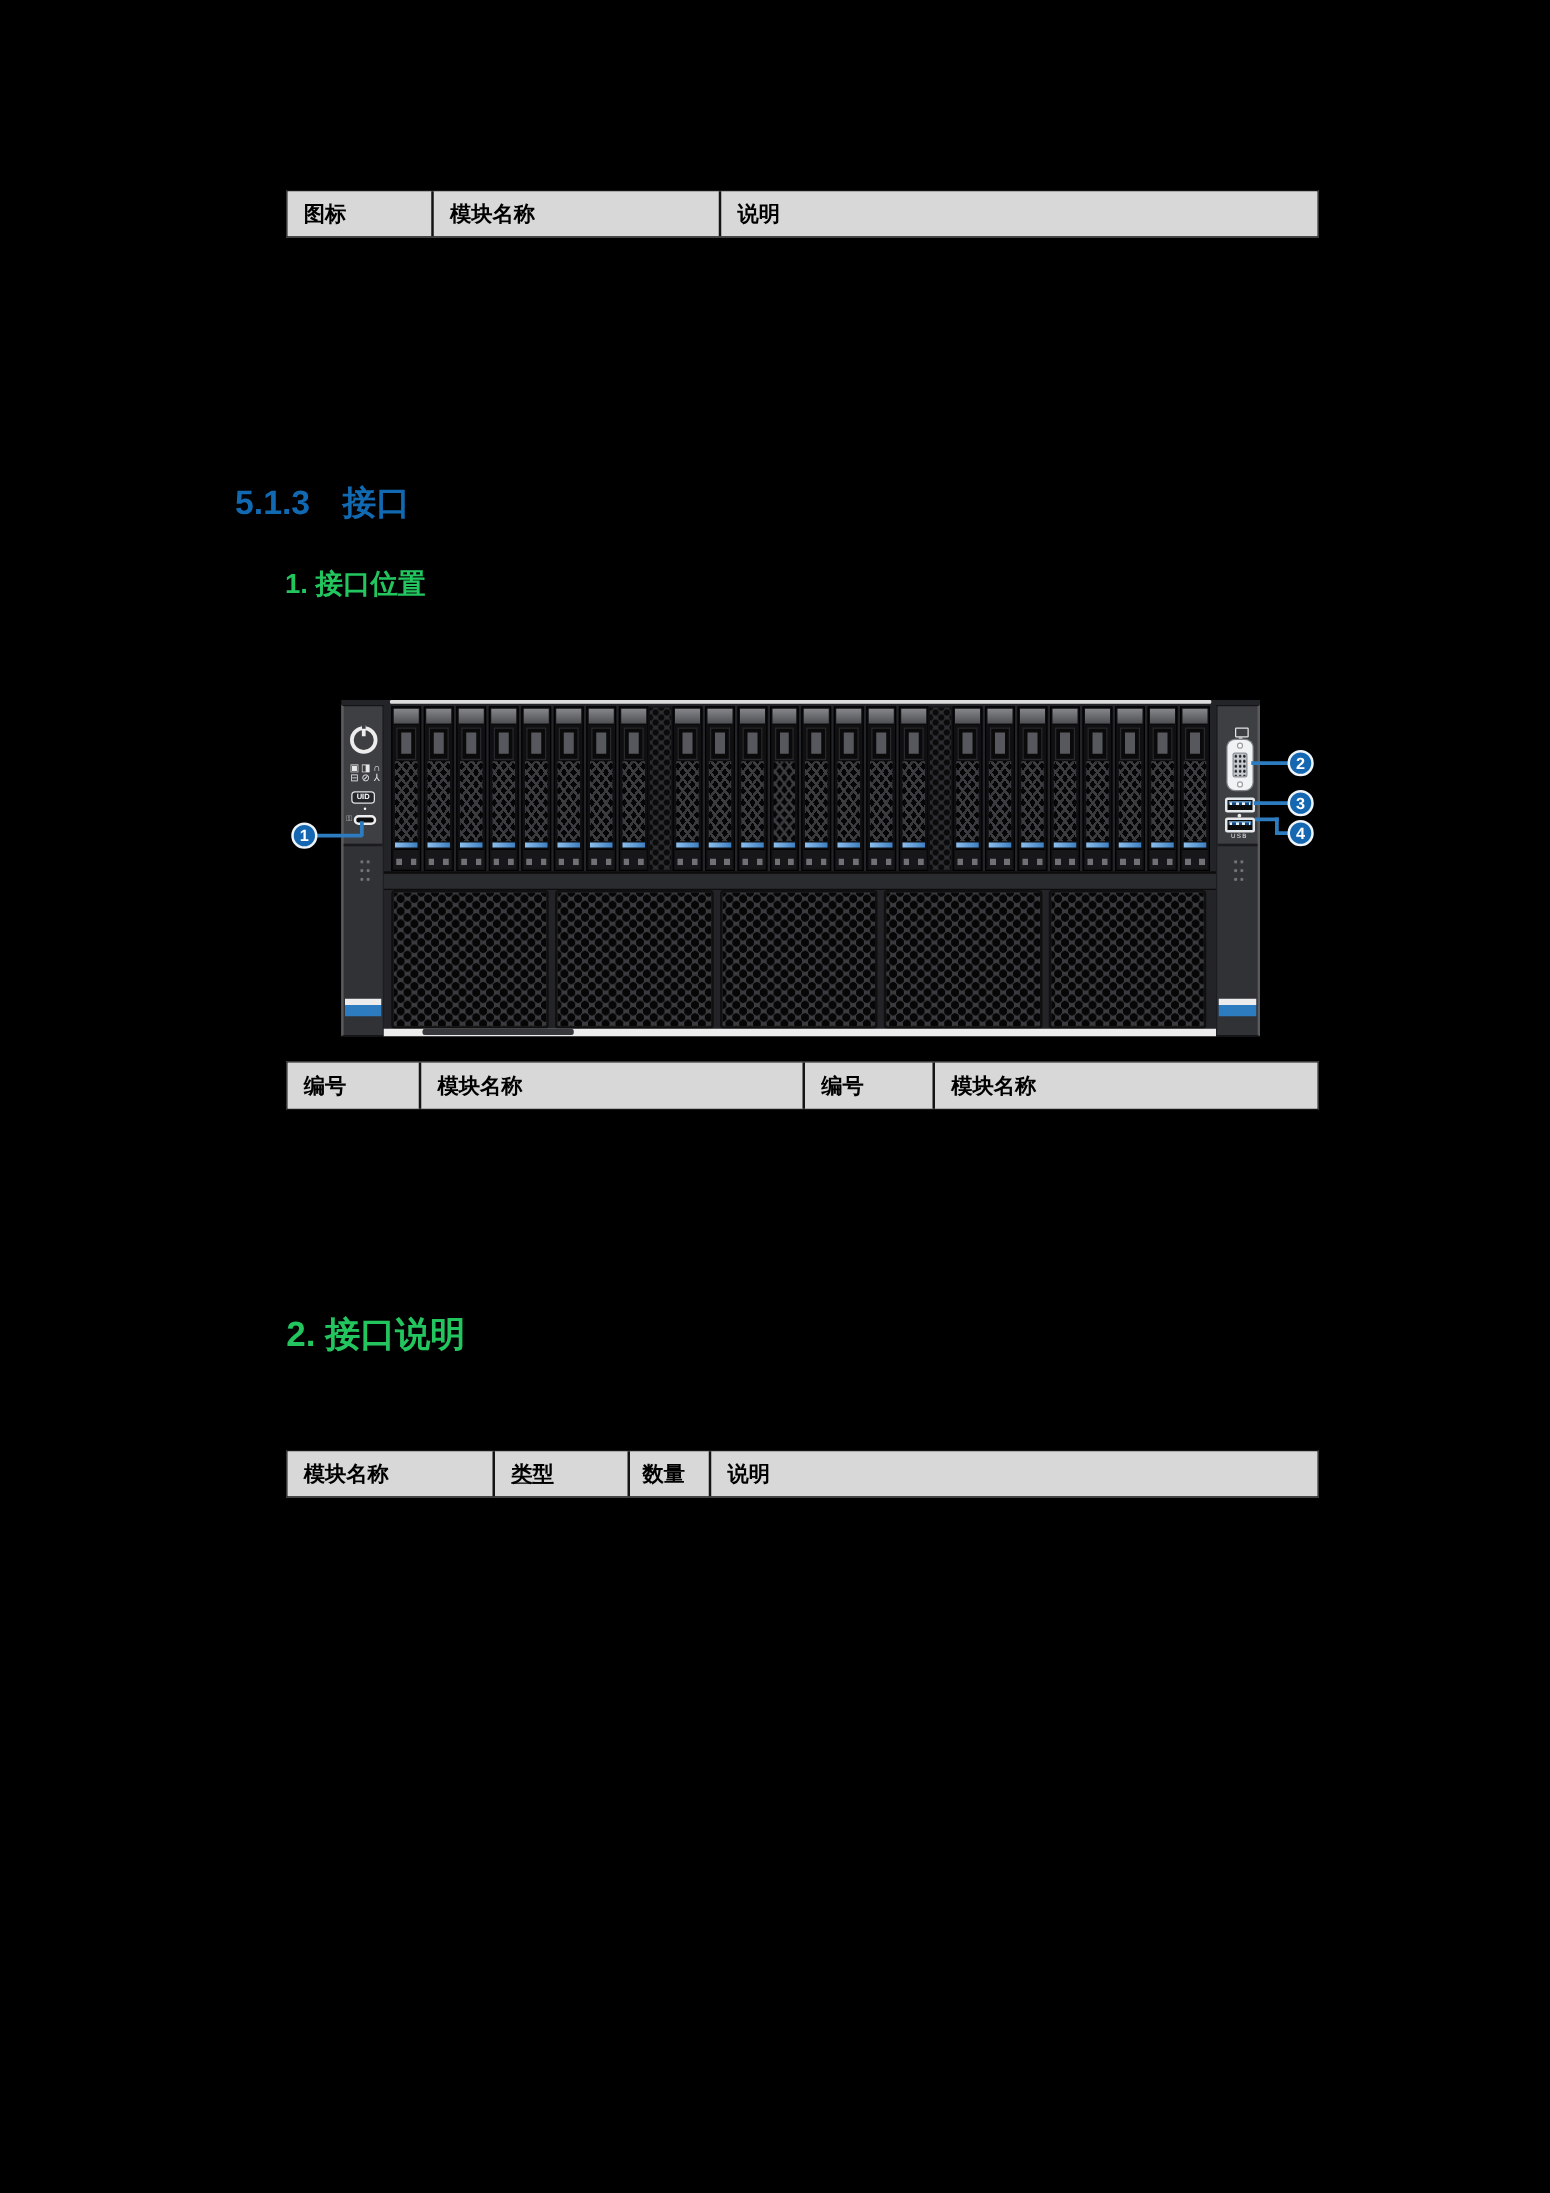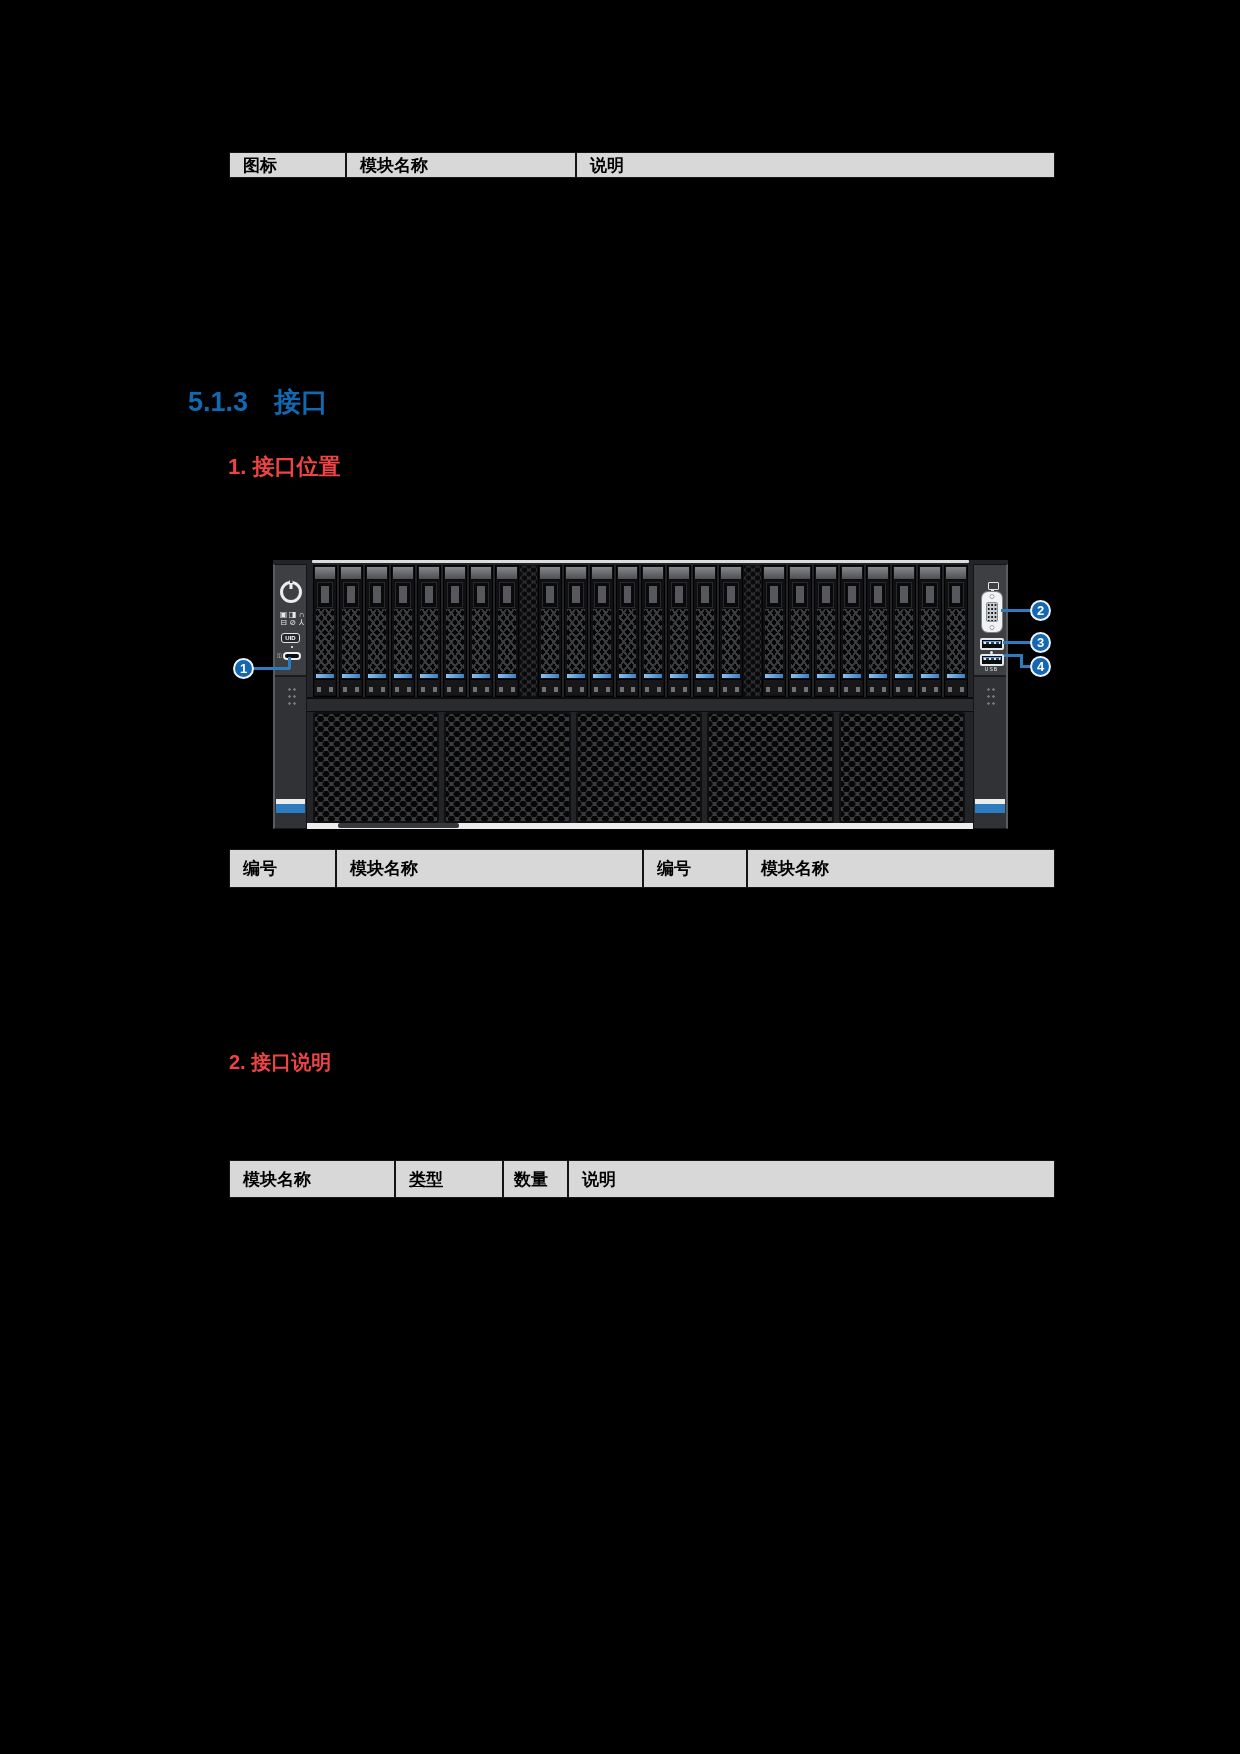--- a/index.html
+++ b/index.html
@@ -13,21 +13,21 @@
   .thead{display:flex;background:#d8d8d8;border:1px solid #161616;box-sizing:border-box;}
   .thead .cell{
     display:flex;align-items:center;padding-left:13px;box-sizing:border-box;
     font-weight:bold;font-size:17px;color:#000;border-right:2px solid #141414;
     white-space:nowrap;overflow:hidden;
   }
   .thead .cell:last-child{border-right:none;}
   
   .h-sec{color:#1169b1;font-weight:bold;font-size:27px;white-space:nowrap;}
   .h-sec .sec-title{margin-left:26px;}
-  .h-sub{color:#ef4444;font-weight:bold;font-size:22px;white-space:nowrap;}
+  .h-sub{color:#22c55e;font-weight:bold;font-size:22px;white-space:nowrap;}
   
   .figure{width:860px;height:300px;}
   .chassis{position:absolute;left:63px;top:12px;width:735px;height:269px;background:#232428;}
   .topstrip{position:absolute;left:39px;top:0;width:657px;height:3px;background:#dcdcdc;border-radius:1px;}
   .ear{position:absolute;top:4px;width:34px;height:265px;background:#3e3f43;border:1px solid #151517;box-sizing:border-box;}
   .ear.left{left:0;border-left:2px solid #595b5f;}
   .ear.right{left:700px;width:35px;border-right:2px solid #595b5f;}
   .ear .lower{position:absolute;left:0;right:0;top:110px;bottom:0;background:#313236;border-top:2px solid #1b1b1d;}
   .ear .dots{position:absolute;left:12px;top:9px;width:11px;height:19px;
     background:radial-gradient(circle,#74767a 1px,transparent 1.5px);background-size:5px 7px;}
@@ -99,21 +99,21 @@
   .bot-handle{position:absolute;left:65px;top:263px;width:121px;height:5px;background:#37383b;border-radius:2px;}
   
   .callout{position:absolute;width:21px;height:21px;border-radius:50%;background:#1467b0;
     border:2px solid #eef4fa;box-sizing:border-box;color:#fff;font-weight:bold;font-size:13px;
     display:flex;align-items:center;justify-content:center;line-height:1;}
   .cline{position:absolute;background:#2e7cc0;}
 </style>
 </head>
 <body>
 
-<div class="abs thead" style="left:229px;top:152px;width:826px;height:26px;">
+<div class="abs thead" style="left:229px;top:152px;width:826px;height:38px;">
   <div class="cell" style="width:117px;">图标</div>
   <div class="cell" style="width:230px;">模块名称</div>
   <div class="cell" style="flex:1;">说明</div>
 </div>
 
 <div class="abs h-sec" style="left:188px;top:384px;">
   <span>5.1.3</span><span class="sec-title">接口</span>
 </div>
 
 <div class="abs h-sub" style="left:228px;top:452px;">1. 接口位置</div>
@@ -370,20 +370,20 @@
   <div class="callout" style="left:820px;top:108px;">4</div>
 </div>
 
 <div class="abs thead" style="left:229px;top:849px;width:826px;height:39px;">
   <div class="cell" style="width:107px;">编号</div>
   <div class="cell" style="width:307px;">模块名称</div>
   <div class="cell" style="width:104px;">编号</div>
   <div class="cell" style="flex:1;">模块名称</div>
 </div>
 
-<div class="abs h-sub" style="left:229px;top:1049px;font-size:20px;">2. 接口说明</div>
+<div class="abs h-sub" style="left:229px;top:1049px;font-size:28px;">2. 接口说明</div>
 
 <div class="abs thead" style="left:229px;top:1160px;width:826px;height:38px;">
   <div class="cell" style="width:166px;">模块名称</div>
   <div class="cell" style="width:108px;text-decoration:underline;">类型</div>
   <div class="cell" style="width:65px;padding-left:10px;">数量</div>
   <div class="cell" style="flex:1;">说明</div>
 </div>
 
 </body></html>

